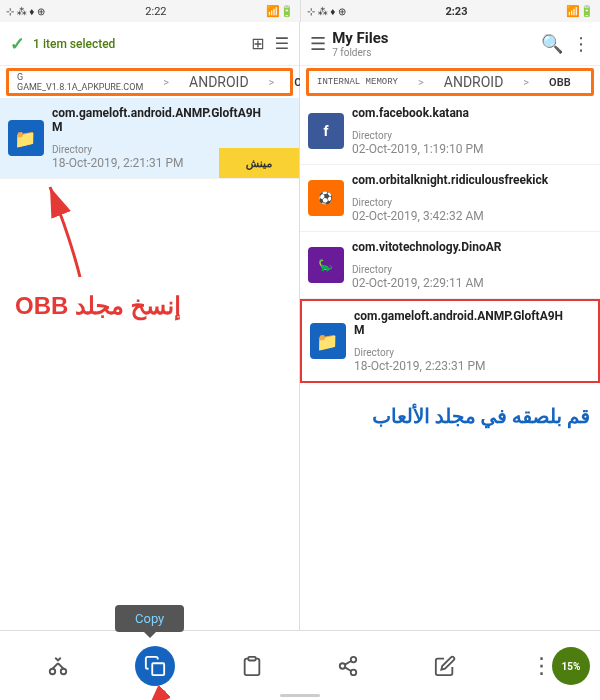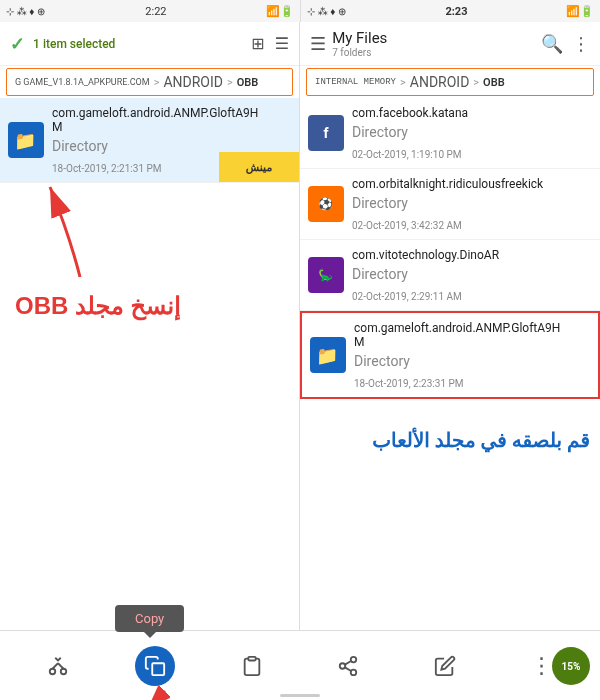--- a/index.html
+++ b/index.html
@@ -108,42 +108,42 @@
       font-size: 18px;
       color: #555;
     }
     .my-files-section {
       display: flex;
       flex-direction: column;
       flex: 1;
     }
     .my-files-title {
       font-size: 15px;
-      font-weight: normal;
+      font-weight: bold;
       color: #222;
     }
     .my-files-sub {
       font-size: 10px;
       color: #888;
     }
     .right-top-icons {
       display: flex;
       gap: 8px;
       align-items: center;
     }
 
     
     .breadcrumb-bar {
       height: 28px;
       background: #fff;
       display: flex;
       align-items: center;
       padding: 0 8px;
-      gap: 4px;
-      border: 1px solid #f97316;
+      gap: 20px;
+      border: 3px solid #f97316;
       margin: 2px 6px;
       border-radius: 2px;
     }
     .breadcrumb-text {
       font-size: 14px;
       color: #555;
     }
     .breadcrumb-active {
       font-size: 11px;
       color: #333;
@@ -203,34 +203,34 @@
       color: #fff;
       font-size: 12px;
     }
     .file-info {
       flex: 1;
       min-width: 0;
     }
     .file-name {
       font-size: 12px;
       color: #222;
-      font-weight: 400;
+      font-weight: 700;
       white-space: nowrap;
       overflow: hidden;
       text-overflow: ellipsis;
     }
     .file-type {
-      font-size: 14px;
-      color: #888;
-      margin-top: 4px;
-    }
-    .file-date {
       font-size: 10px;
       color: #888;
-      margin-top: 9px;
+      margin-top: 10px;
+    }
+    .file-date {
+      font-size: 12px;
+      color: #888;
+      margin-top: 1px;
     }
 
     
     .watermark {
       position: absolute;
       right: 0;
       bottom: 0;
       width: 80px;
       height: 30px;
       background: rgba(255,200,0,0.8);
@@ -268,21 +268,20 @@
     }
 
     
     .paste-instruction {
       position: absolute;
       right: 10px;
       top: 380px;
       width: 250px;
       z-index: 50;
       text-align: right;
-      margin-top: 24px;
     }
     .paste-text {
       font-size: 20px;
       color: #1565C0;
       font-weight: bold;
       direction: rtl;
       line-height: 1.4;
     }
 
     
@@ -315,21 +314,21 @@
       background: #1565C0;
       color: #fff;
     }
 
     
     .copy-tooltip {
       position: absolute;
       bottom: 68px;
       left: 115px;
       background: #555;
-      color: #fca5a5;
+      color: #7dd3fc;
       padding: 6px 20px;
       border-radius: 4px;
       font-size: 13px;
       z-index: 200;
     }
     .copy-tooltip::after {
       content: '';
       position: absolute;
       bottom: -6px;
       left: 50%;

